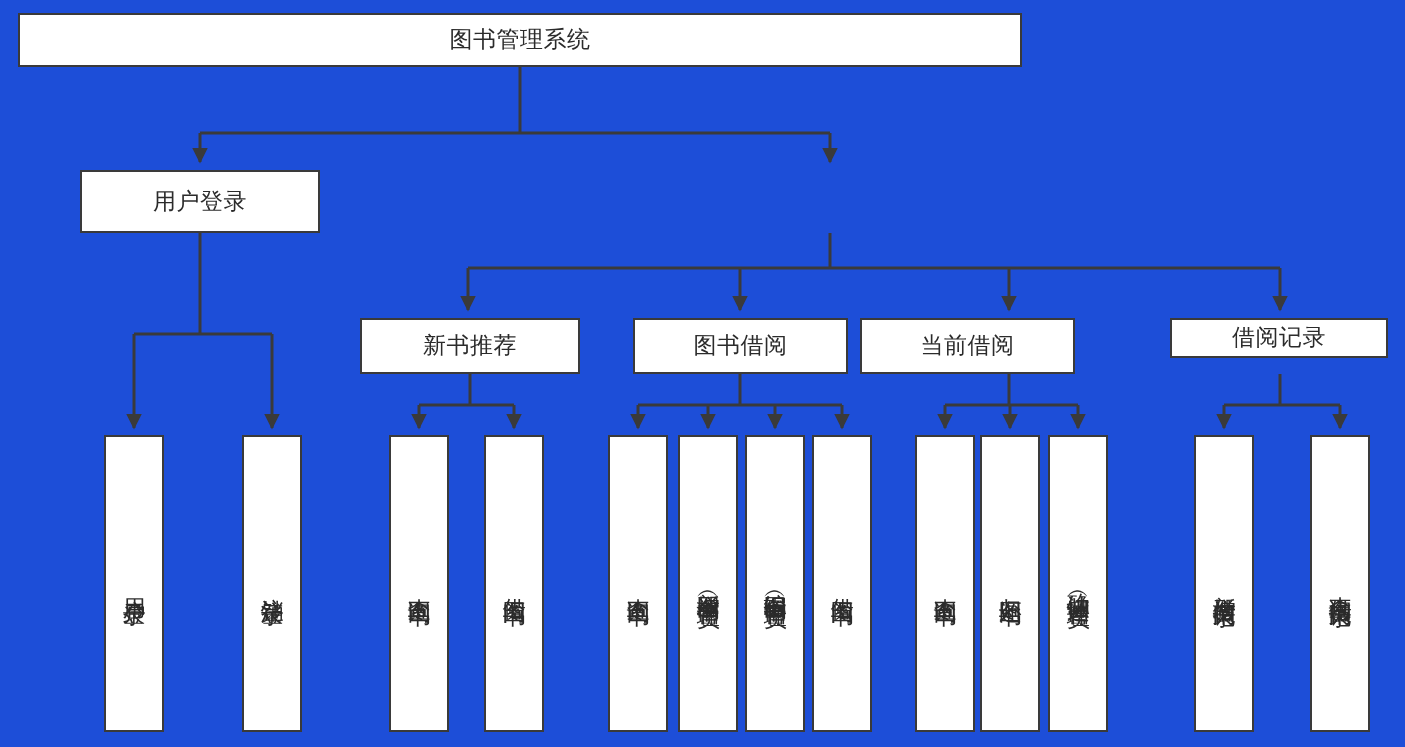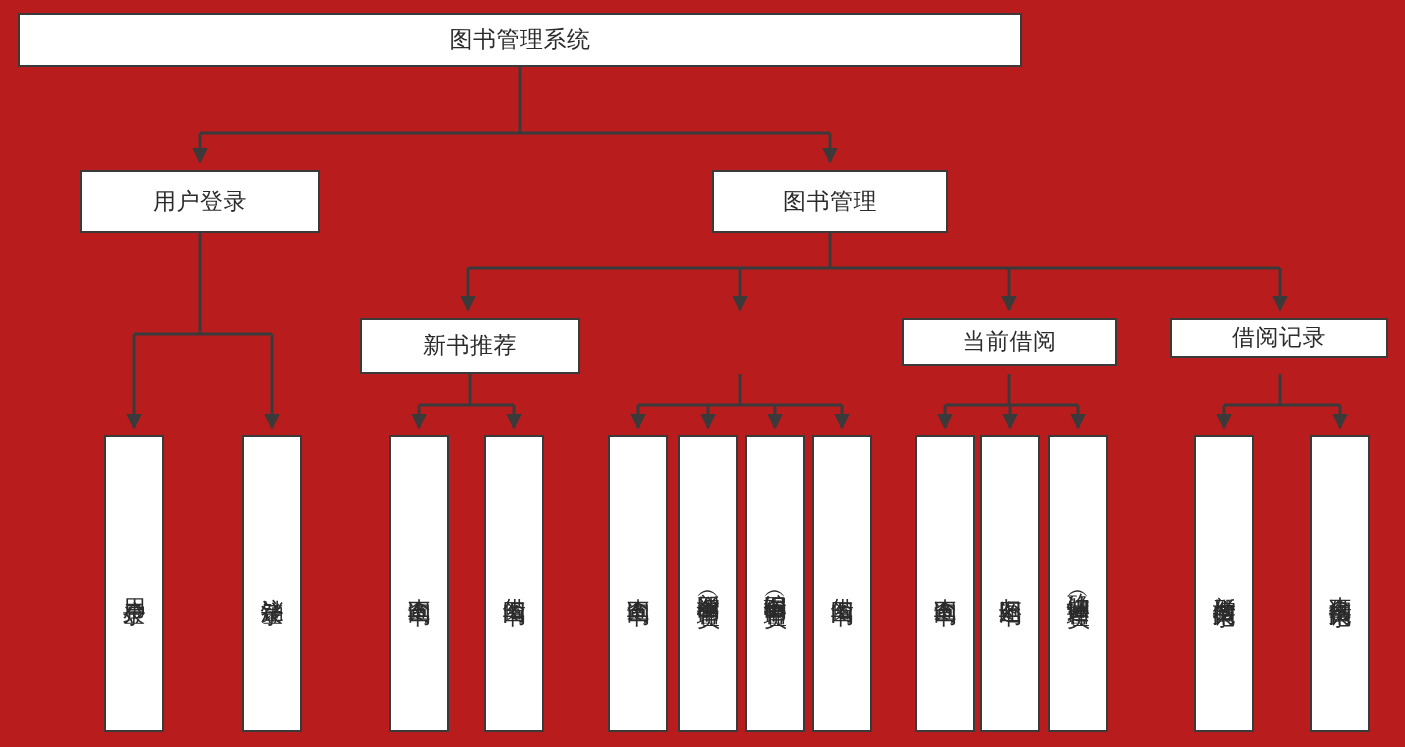--- a/index.html
+++ b/index.html
@@ -7,21 +7,21 @@
     padding: 0;
     background: #ffffff;
   }
   body {
     font-family: "Liberation Sans", "DejaVu Sans", sans-serif;
   }
   #canvas {
     position: relative;
     width: 1405px;
     height: 747px;
-    background: #b91c1c;
+    background: #1d4ed8;
     overflow: hidden;
   }
   #edges {
     position: absolute;
     left: 0;
     top: 0;
     width: 1405px;
     height: 747px;
     pointer-events: none;
   }
@@ -120,28 +120,28 @@
     </g>
   </svg>
 
   <div class="node horiz" style="left:18px; top:13px; width:1004px; height:54px;">
     <span>图书管理系统</span>
   </div>
 
   <div class="node horiz" style="left:80px; top:170px; width:240px; height:63px;">
     <span>用户登录</span>
   </div>
-  <div class="node horiz" style="left:712px; top:170px; width:236px; height:63px;">
-    <span>图书管理</span>
-  </div>
 
   <div class="node horiz" style="left:360px; top:318px; width:220px; height:56px;">
     <span>新书推荐</span>
   </div>
-  <div class="node horiz" style="left:902px; top:318px; width:215px; height:48px;">
+  <div class="node horiz" style="left:633px; top:318px; width:215px; height:56px;">
+    <span>图书借阅</span>
+  </div>
+  <div class="node horiz" style="left:860px; top:318px; width:215px; height:56px;">
     <span>当前借阅</span>
   </div>
   <div class="node horiz" style="left:1170px; top:318px; width:218px; height:40px;">
     <span>借阅记录</span>
   </div>
 
   <div class="node vert" style="left:104px; top:435px; width:60px; height:297px;">
     <span class="vtext">用户登录</span>
   </div>
   <div class="node vert" style="left:242px; top:435px; width:60px; height:297px;">

